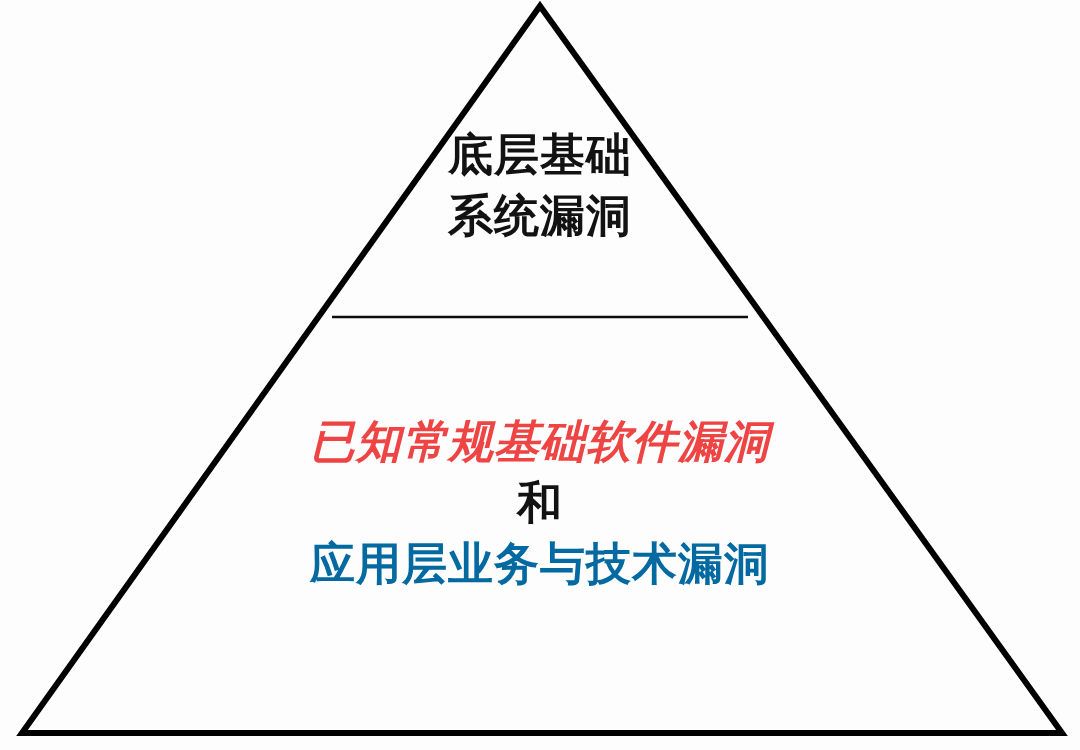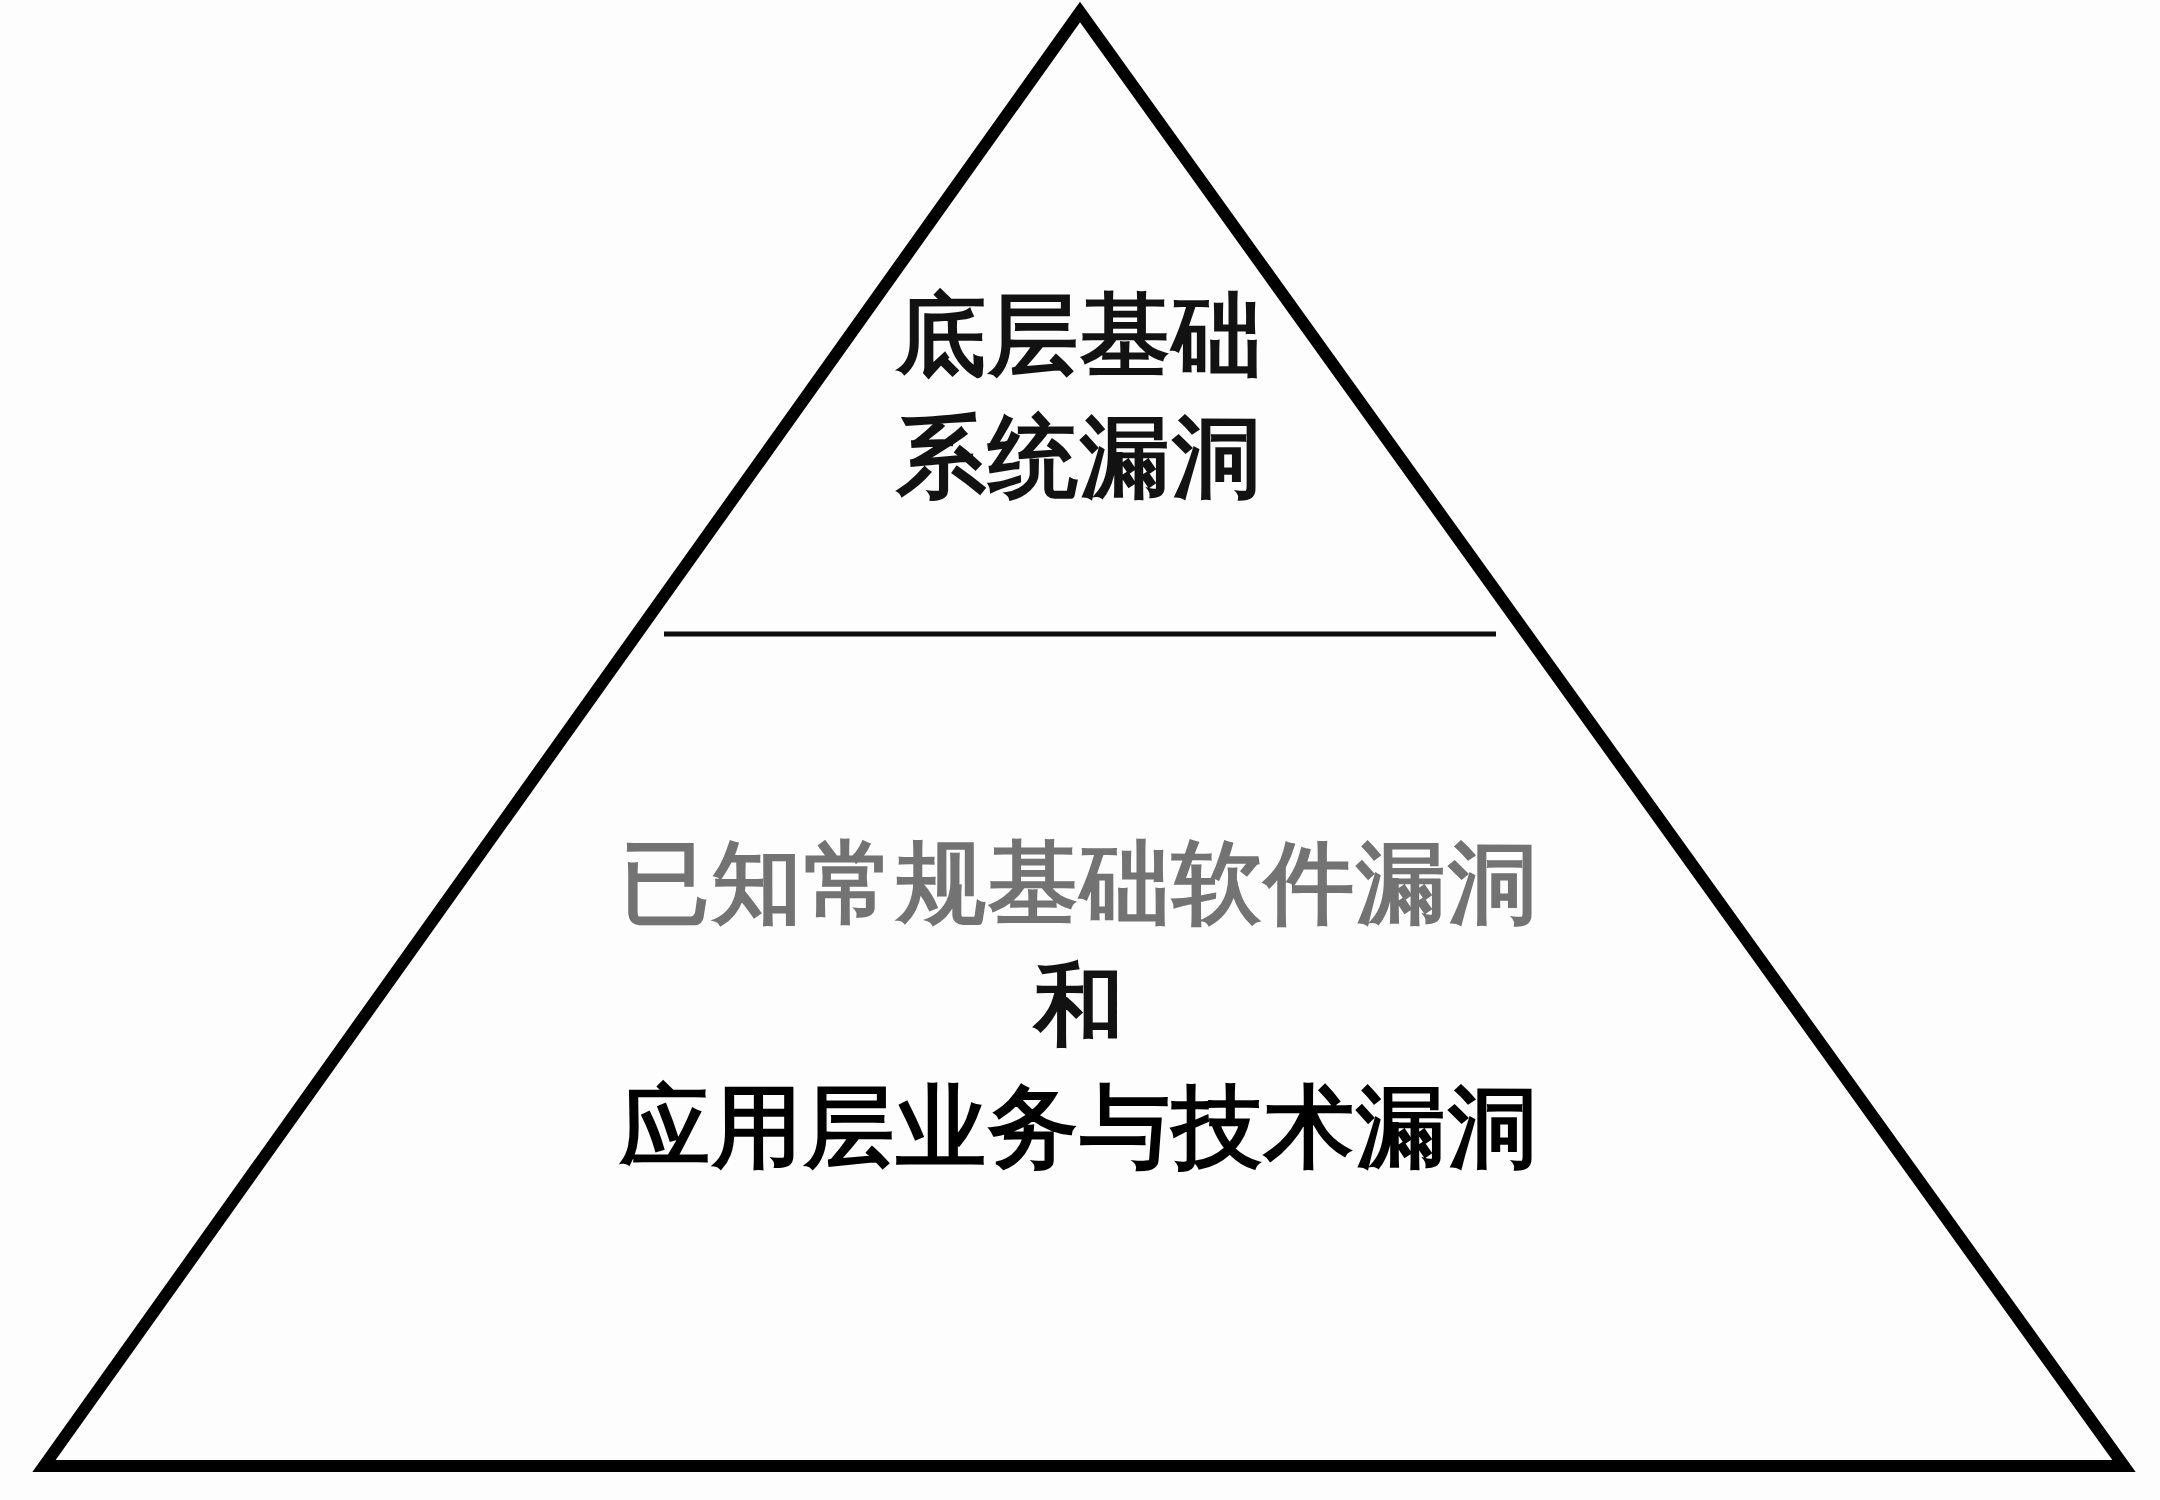--- a/index.html
+++ b/index.html
@@ -52,21 +52,21 @@
     display: block;
     font-size: 45px;
     letter-spacing: 1px;
     white-space: nowrap;
     color: #121212;
     font-weight: 700;
   }
 
   
   #tier-top-block {
-    top: 145px;
+    top: 132px;
   }
   #tier-top-block .tier-line + .tier-line {
     margin-top: 16px;
     text-align: center;
   }
 
   
   #tier-bottom-block {
     top: 419px;
   }
@@ -85,20 +85,20 @@
   </svg>
 
   <div class="text-layer">
 
     <div class="tier-block" id="tier-top-block">
       <span class="tier-line" style="color: rgb(18, 18, 18);">底层基础</span>
       <span class="tier-line" style="color: rgb(18, 18, 18);">系统漏洞</span>
     </div>
 
     <div class="tier-block" id="tier-bottom-block">
-      <span class="tier-line" style="color: #737373;">已知常规基础软件漏洞</span>
+      <span class="tier-line" style="color: #ef4444; font-style: italic;">已知常规基础软件漏洞</span>
       <span class="tier-line" style="color: rgb(18, 18, 18);">和</span>
-      <span class="tier-line" style="color: #000000;">应用层业务与技术漏洞</span>
+      <span class="tier-line" style="color: #0369a1;">应用层业务与技术漏洞</span>
     </div>
 
   </div>
 
 </div>
 
 </body></html>

